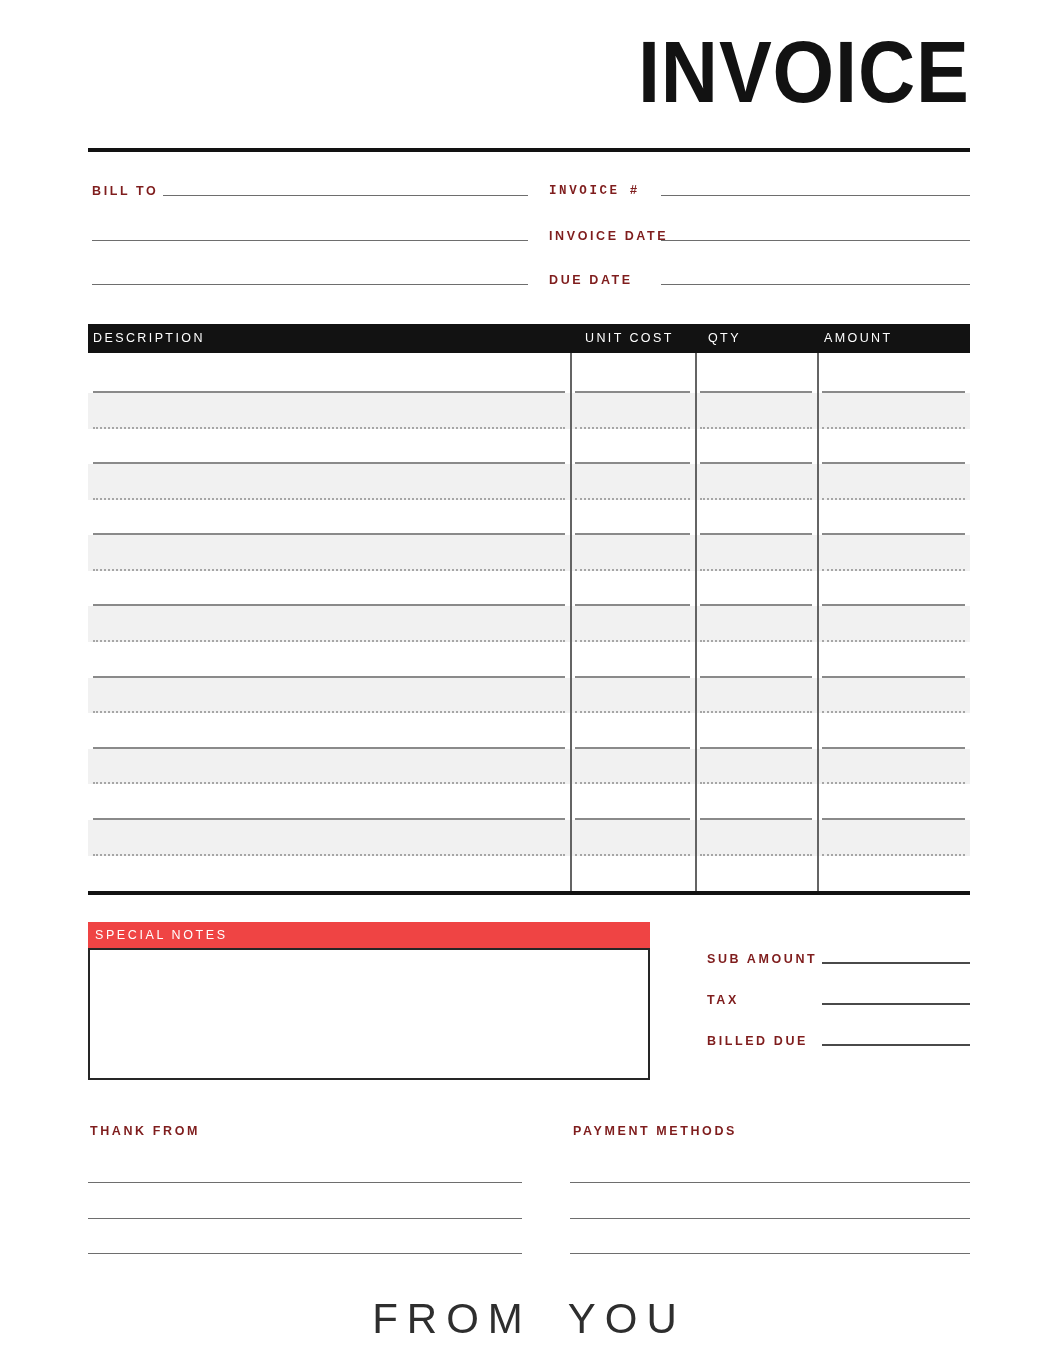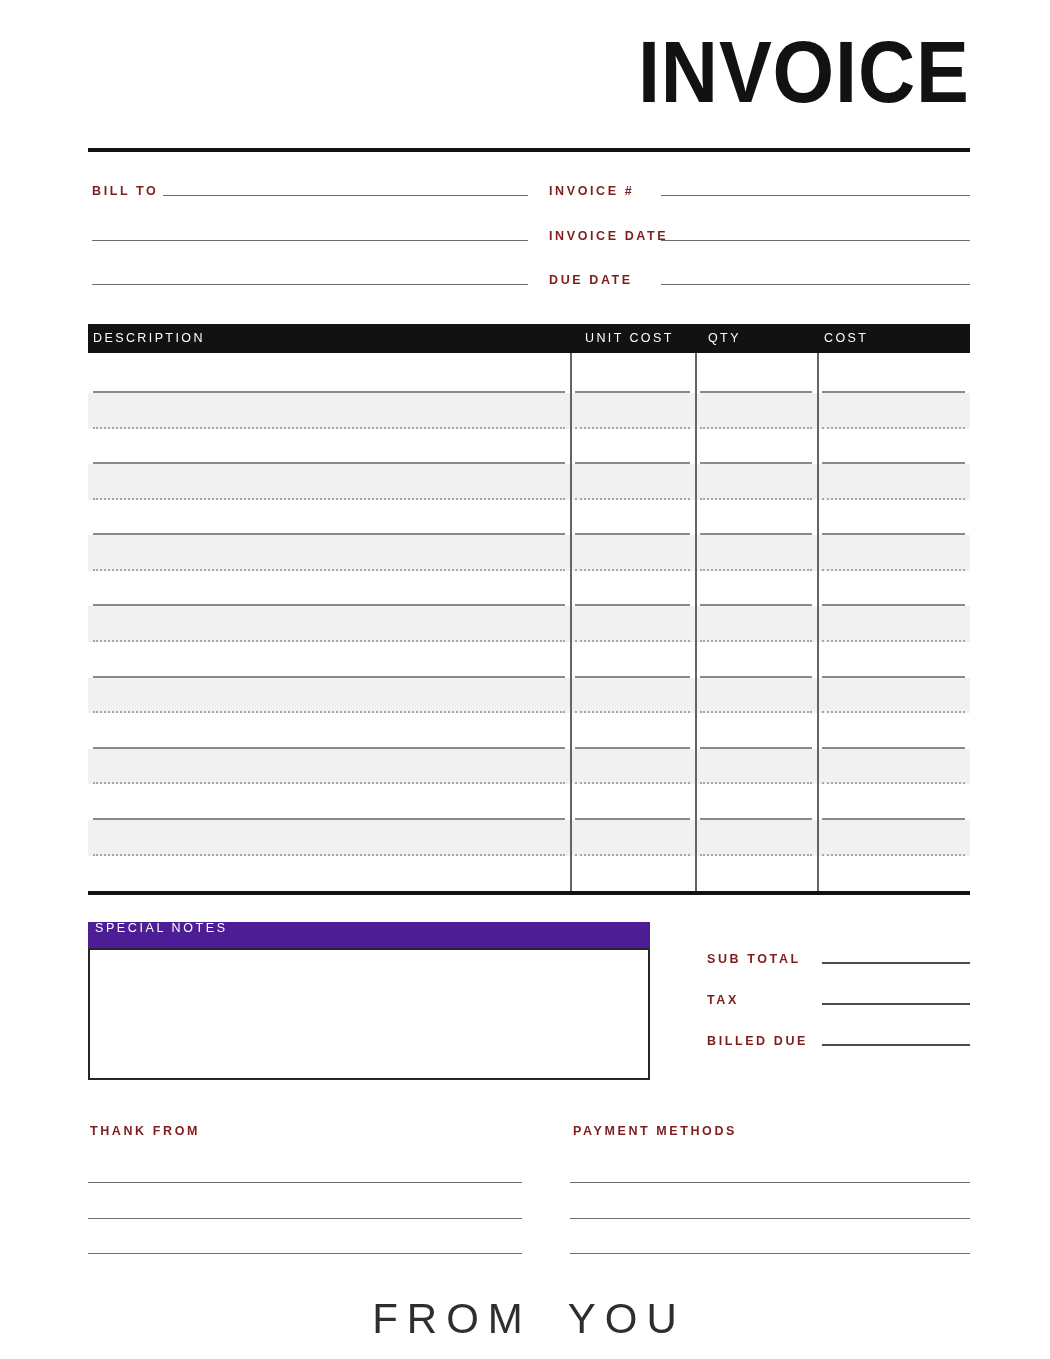--- a/index.html
+++ b/index.html
@@ -57,21 +57,21 @@
   .trow-white .cell-line { border-bottom:2px solid #8a8a8a; }
   .trow-gray  .cell-line { border-bottom:2px dotted #a6a6a6; }
   .trow-last  .cell-line { border-bottom:none; }
   .vline { position:absolute; top:0; bottom:0; width:1.5px; background:#646464; }
   .vline-1 { left:482px; } .vline-2 { left:607px; } .vline-3 { left:729px; }
   .tbl-foot { height:4px; background:#121212; }
 
   
   .notes-bar {
     position:absolute; top:922px; left:0; width:562px; height:26px;
-    background:#4c1d95; display:flex; align-items:flex-start;
+    background:#ef4444; display:flex; align-items:center;
   }
   .notes-bar .th { padding-left:7px; letter-spacing:2.6px; }
   .notes-box {
     position:absolute; top:948px; left:0; width:562px; height:132px;
     border:2px solid #262626; background:#ffffff;
   }
 
   
   .tot-lbl { left:619px; }
   .tot-line { left:734px; width:148px; }
@@ -90,35 +90,35 @@
   <div class="content">
 
     <div class="title">INVOICE</div>
     <div class="rule-top"></div>
 
     <div class="lbl" style="left:4px; top:185px;">BILL TO</div>
     <div class="fline" style="left:75px; top:195px; width:365px;"></div>
     <div class="fline" style="left:4px;  top:240px; width:436px;"></div>
     <div class="fline" style="left:4px;  top:284px; width:436px;"></div>
 
-    <div class="lbl" style="left:461px; top:185px;">INVOICE #</div>
+    <div class="lbl" style="left:461px; top:185px;font-family:Liberation Mono, monospace;">INVOICE #</div>
     <div class="fline" style="left:573px; top:195px; width:309px;"></div>
 
     <div class="lbl" style="left:461px; top:230px;">INVOICE DATE</div>
     <div class="fline" style="left:573px; top:240px; width:309px;"></div>
 
     <div class="lbl" style="left:461px; top:274px;">DUE DATE</div>
     <div class="fline" style="left:573px; top:284px; width:309px;"></div>
 
     <div class="tbl">
       <div class="tbl-head">
         <div class="th th-desc">DESCRIPTION</div>
         <div class="th th-unit">UNIT COST</div>
         <div class="th th-qty">QTY</div>
-        <div class="th th-total">COST</div>
+        <div class="th th-total">AMOUNT</div>
       </div>
       <div class="tbl-body">
         <div class="rows-wrap">
             <div class="trow trow-white trow-first">
               <div class="tcell" style="width: 482px;">
                 <div class="cell-line"></div>
               </div>
               <div class="tcell" style="width: 125px;">
                 <div class="cell-line"></div>
               </div>
@@ -331,21 +331,21 @@
         <div class="vline vline-3"></div>
       </div>
       <div class="tbl-foot"></div>
     </div>
 
     <div class="notes-bar">
       <div class="th">SPECIAL NOTES</div>
     </div>
     <div class="notes-box"></div>
 
-    <div class="lbl tot-lbl" style="top:953px;">SUB TOTAL</div>
+    <div class="lbl tot-lbl" style="top:953px;">SUB AMOUNT</div>
     <div class="fline fline-dark tot-line" style="top:962px;"></div>
 
     <div class="lbl tot-lbl" style="top:994px;">TAX</div>
     <div class="fline fline-dark tot-line" style="top:1003px;"></div>
 
     <div class="lbl tot-lbl" style="top:1035px;">BILLED DUE</div>
     <div class="fline fline-dark tot-line" style="top:1044px;"></div>
 
     <div class="lbl" style="left:2px; top:1125px;">THANK FROM</div>
     <div class="fline" style="left:0; top:1182px; width:434px;"></div>

